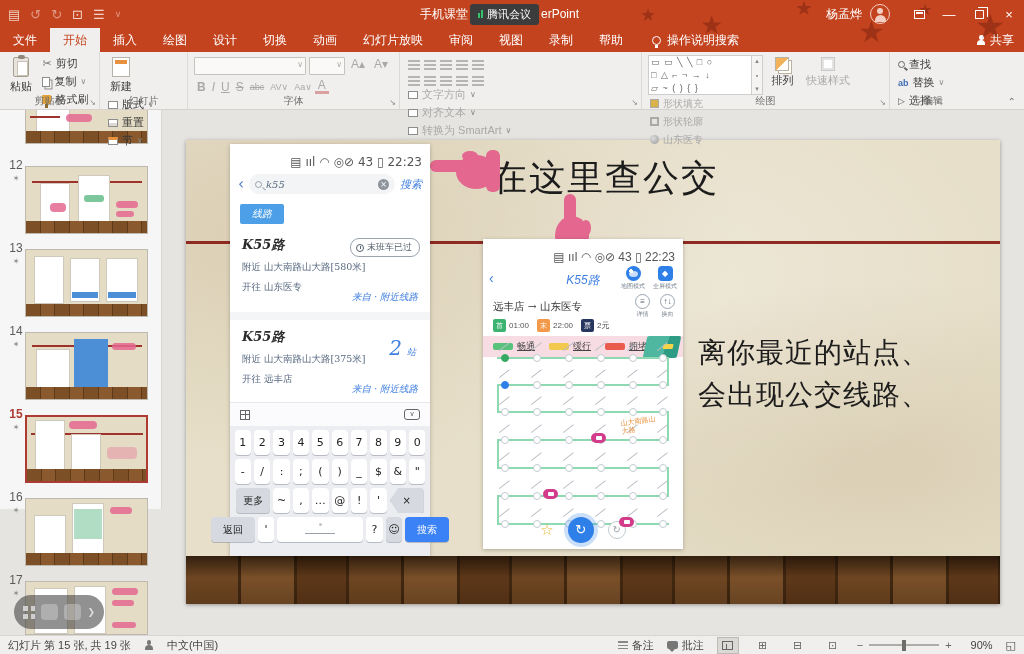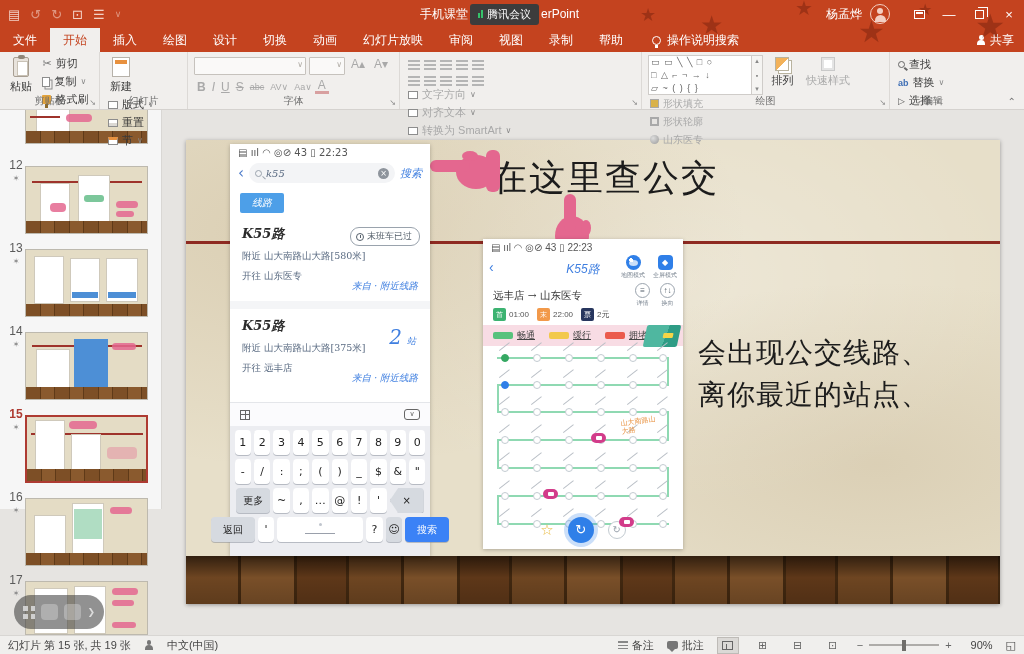--- a/index.html
+++ b/index.html
@@ -109,21 +109,21 @@
        repeating-linear-gradient(90deg,#7d4f26 0 52px,#4a2d12 52px 55px,#8a5a2e 55px 108px,#4a2d12 108px 111px,#6b3f1c 111px 160px,#4a2d12 160px 163px);}
   .redline{position:absolute;left:0;top:101px;width:100%;height:3px;background:#8E2A21;}
   .slide-heading{position:absolute;left:305px;top:14px;font-size:36px;color:#1c1c1c;letter-spacing:2px;}
   .slide-note{position:absolute;left:512px;top:192px;font-size:28px;color:#1c1c1c;line-height:42px;letter-spacing:1px;}
 
   
   .hand{position:absolute;}
 
   
   .phone1{position:absolute;left:44px;top:4px;width:200px;height:412px;background:#fff;box-shadow:0 1px 4px rgba(0,0,0,.25);font-family:"DejaVu Sans",sans-serif;}
-  .p-status{display:flex;justify-content:flex-start;padding:3px 8px 0;font-size:10px;color:#555;}
+  .p-status{display:flex;justify-content:flex-end;padding:11px 8px 0;font-size:12px;color:#555;}
   .p1-search{display:flex;align-items:center;gap:5px;padding:5px 8px 6px;}
   .p1-back{color:#4a79c9;font-size:15px;line-height:12px;}
   .p1-box{flex:1;height:20px;background:#F3F4F6;border-radius:10px;display:flex;align-items:center;gap:4px;padding:0 6px;}
   .mag{width:7px;height:7px;border:1.3px solid #9aa3ad;border-radius:50%;position:relative;flex:none;}
   .mag::after{content:"";position:absolute;left:5.5px;top:6px;width:3.5px;height:1.3px;background:#9aa3ad;transform:rotate(42deg);}
   .p1-q{flex:1;font-size:10px;color:#5a6b82;font-style:italic;font-family:"DejaVu Serif",serif;}
   .p1-clear{width:11px;height:11px;border-radius:50%;background:#8e949c;color:#fff;font-size:8px;line-height:11px;text-align:center;flex:none;}
   .p1-searchbtn{color:#3F7FE0;font-size:11px;font-style:italic;}
   .p1-tag{display:inline-block;margin:4px 0 0 10px;background:#4D9FE8;color:#fff;font-size:10px;font-style:italic;padding:3px 12px;border-radius:2px;}
   .pcard{position:relative;padding:8px 12px 6px;}
@@ -538,22 +538,22 @@
       <div class="pk" style="left:86px;top:40px;width:24px;height:6px"></div>
     </div>
   </div>
 
   <div class="editor">
     <div class="slide">
       <div class="wood-floor"></div>
       <div class="redline"></div>
       <div class="slide-heading">在这里查公交</div>
       <div class="slide-note">
+        <div>离你最近的站点、</div>
         <div>会出现公交线路、</div>
-        <div>离你最近的站点、</div>
       </div>
 
       <svg class="hand" style="left:244px;top:8px" width="70" height="46" viewBox="0 0 70 46">
         <ellipse cx="46" cy="24" rx="20" ry="17" fill="#E4678F"></ellipse>
         <rect x="0" y="12" width="40" height="12" rx="6" fill="#E4678F"></rect>
         <rect x="56" y="2" width="14" height="42" rx="6" fill="#E4678F"></rect>
         <ellipse cx="40" cy="8" rx="8" ry="5" fill="#E4678F"></ellipse>
       </svg>
 
       <svg class="hand" style="left:362px;top:54px" width="48" height="66" viewBox="0 0 48 66">

